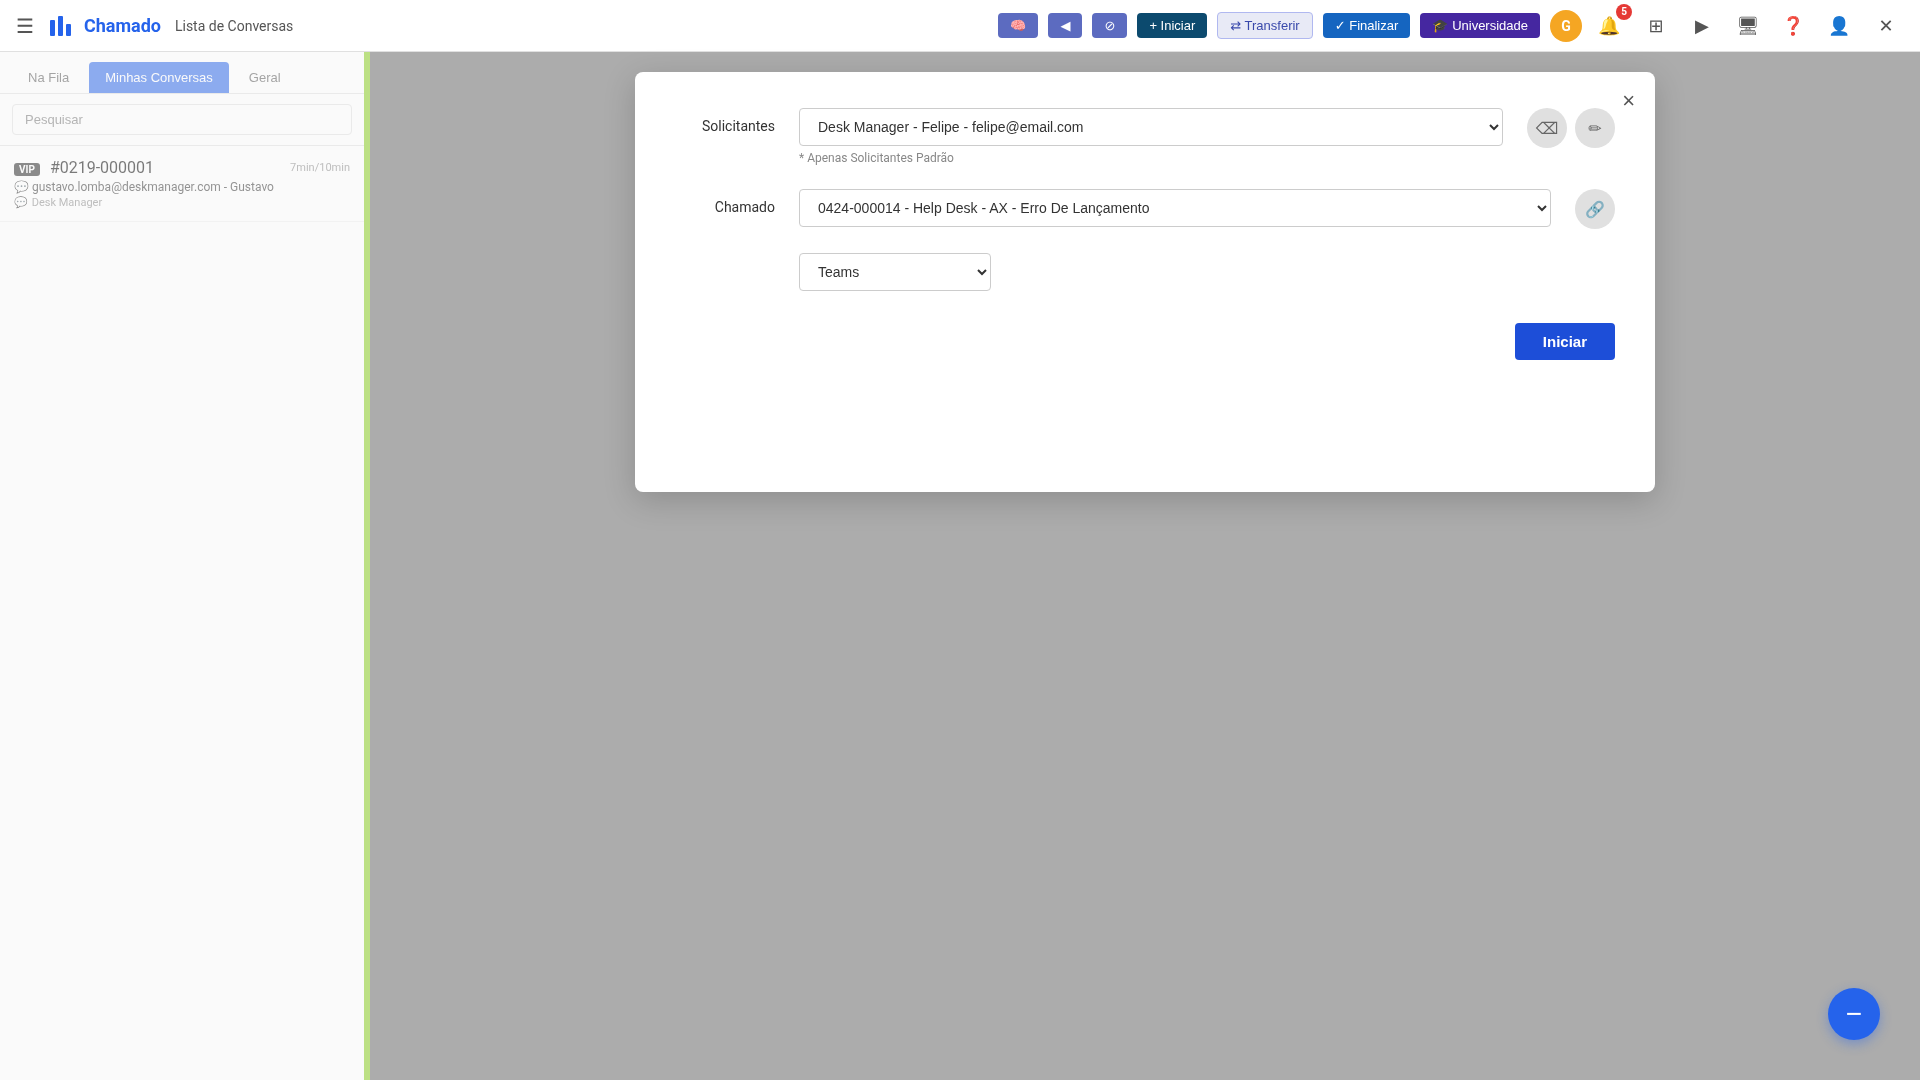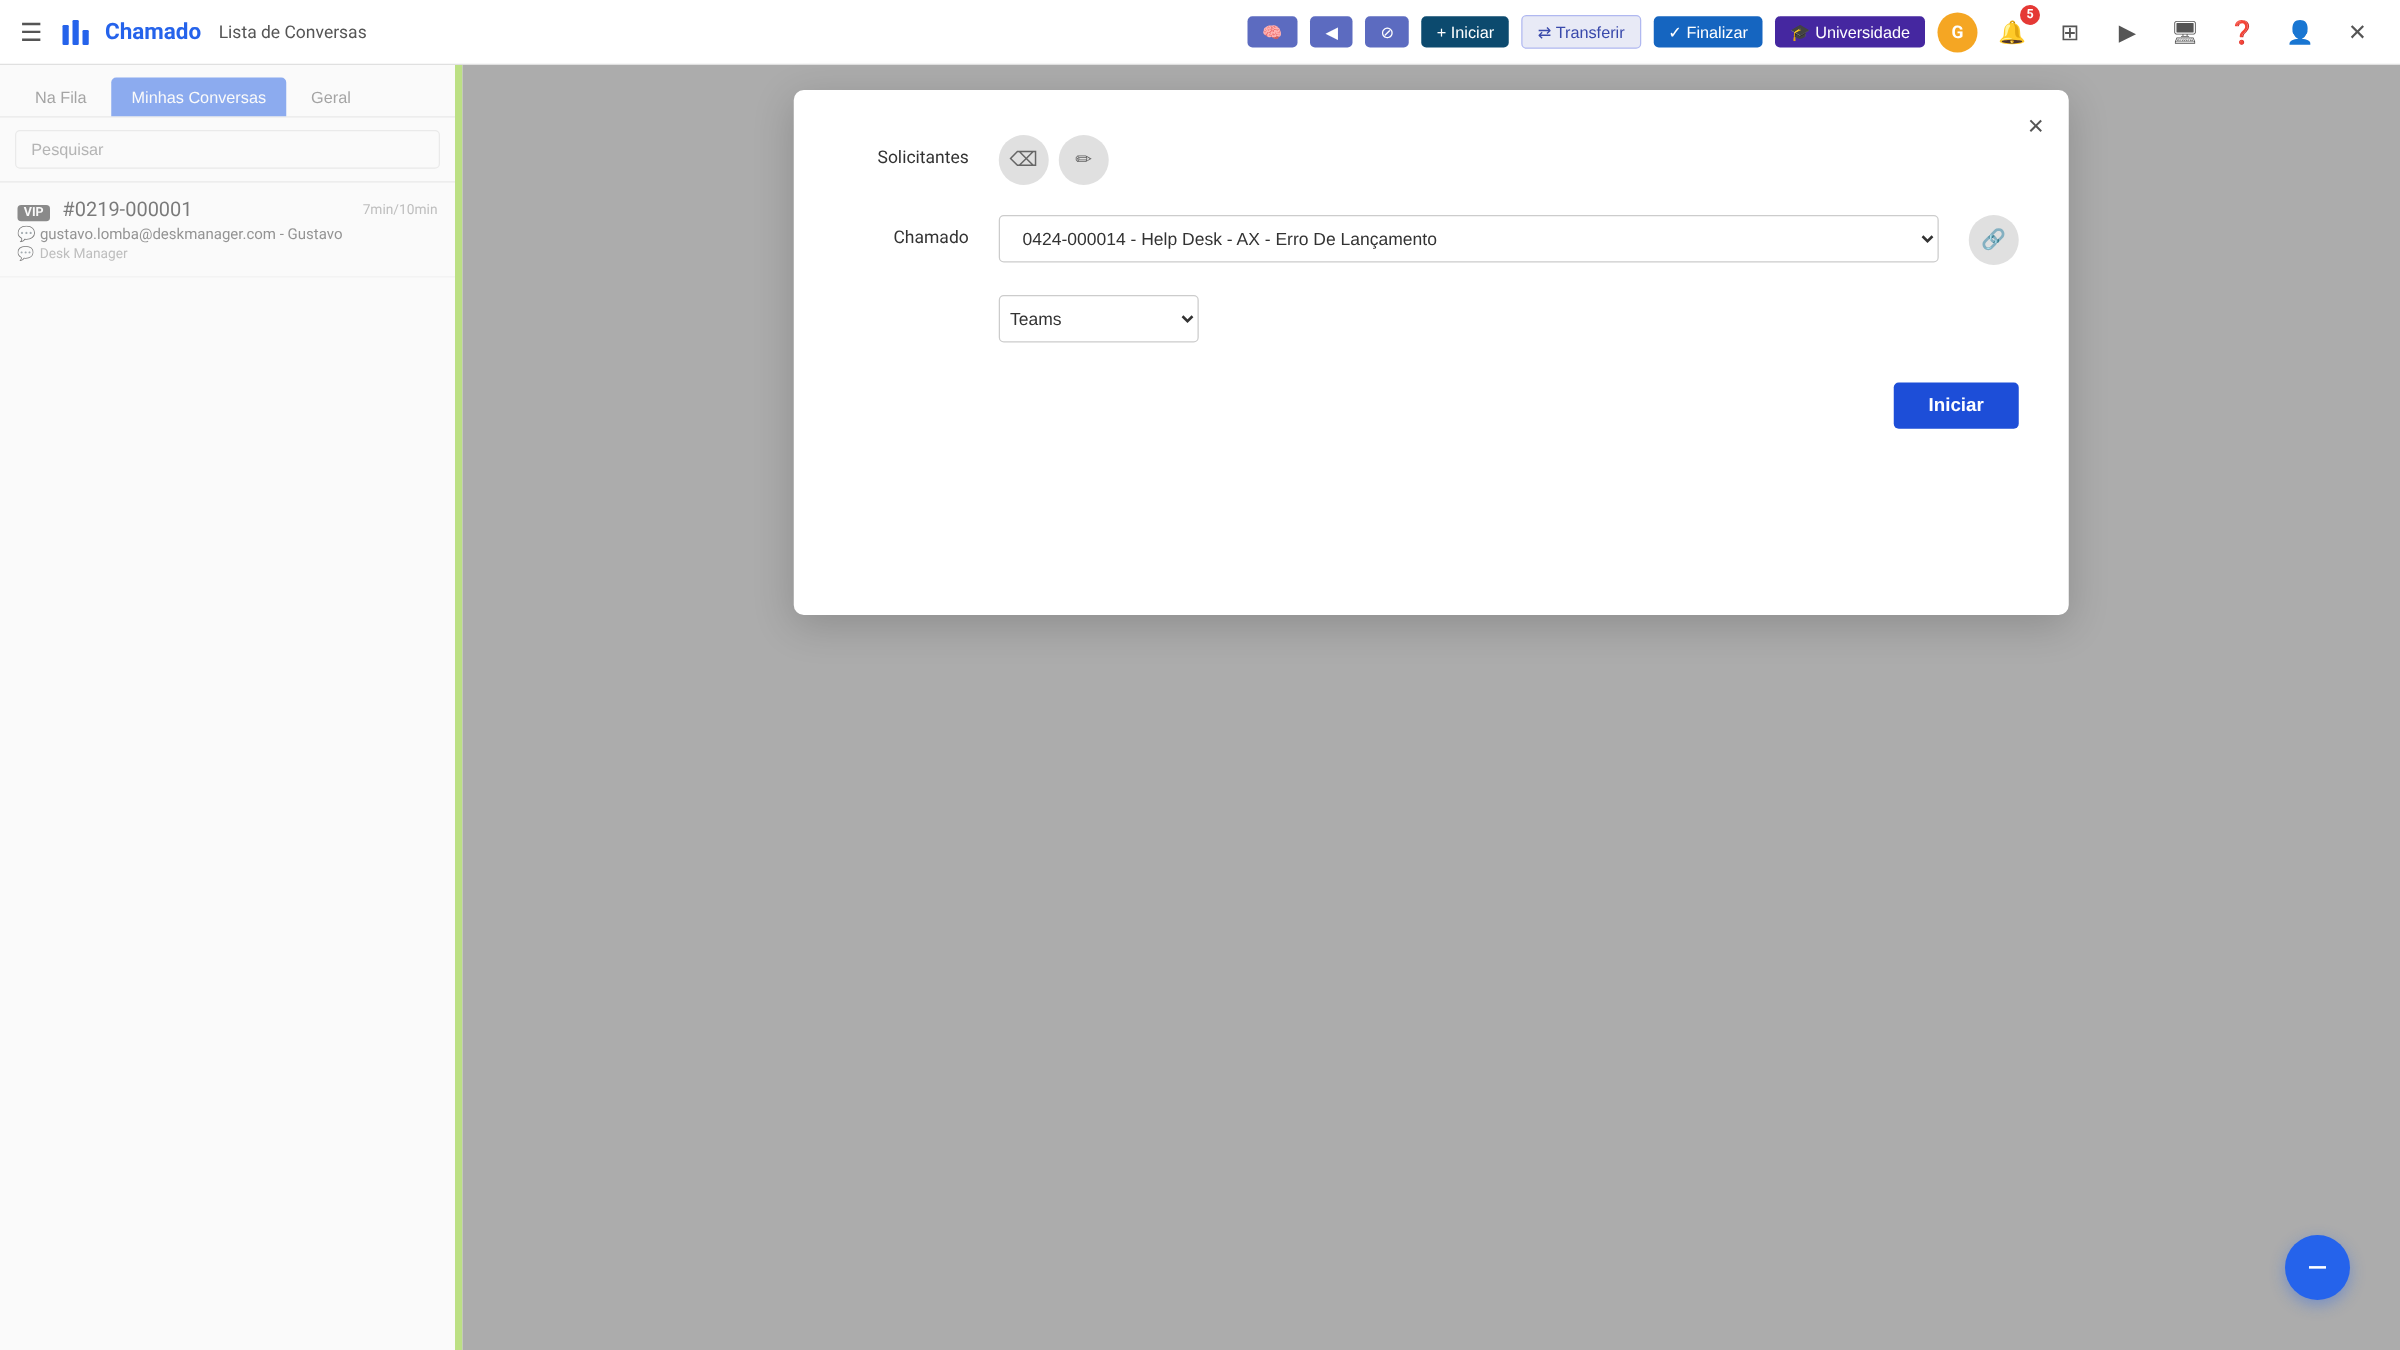--- a/index.html
+++ b/index.html
@@ -217,22 +217,22 @@
     .icon-circle-btn {
       width: 40px; height: 40px;
       border-radius: 50%;
       background: #e0e0e0;
       border: none; cursor: pointer;
       display: flex; align-items: center; justify-content: center;
       font-size: 16px; color: #666;
     }
 
     .channel-select {
-      width: 160px;
-      padding: 9px 4px;
+      width: 192px;
+      padding: 9px 14px;
       border: 1px solid #ccc;
       border-radius: 4px;
       font-size: 14px;
       color: #333;
       background: #fff;
       appearance: auto;
       cursor: pointer;
       outline: none;
     }
 
@@ -348,20 +348,24 @@
   </div>
 
   <div class="content-area">
     <div class="overlay">
 
       <div class="modal">
         <button class="modal-close">×</button>
 
         <div class="form-row">
           <label class="form-label">Solicitantes</label>
+          <div class="form-field">
+            <select class="form-select"><option>Desk Manager - Felipe - felipe@email.com</option></select>
+            <div class="form-hint">* Apenas Solicitantes Padrão</div>
+          </div>
           <div class="form-side-btns">
             <button class="icon-circle-btn">
               <span>⌫</span>
             </button>
             <button class="icon-circle-btn">
               <span>✏</span>
             </button>
           </div>
         </div>
 

